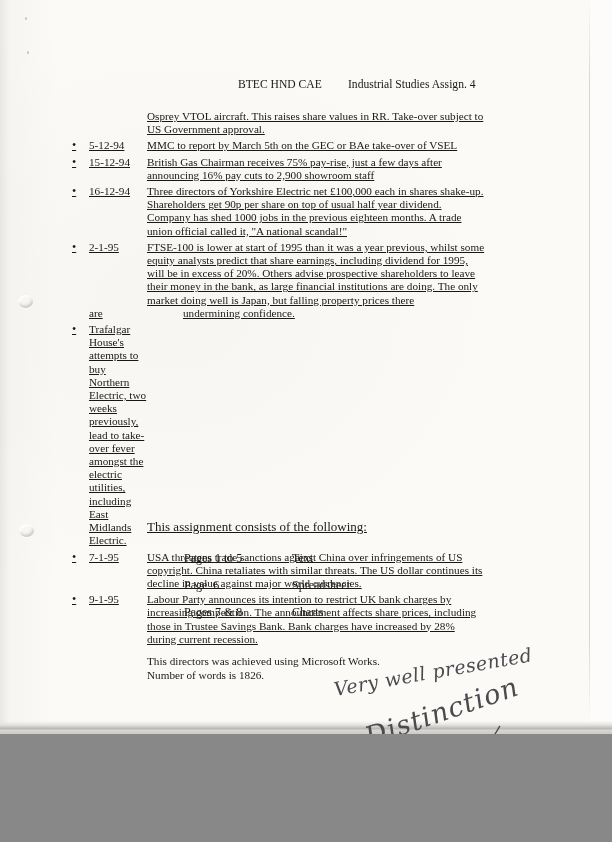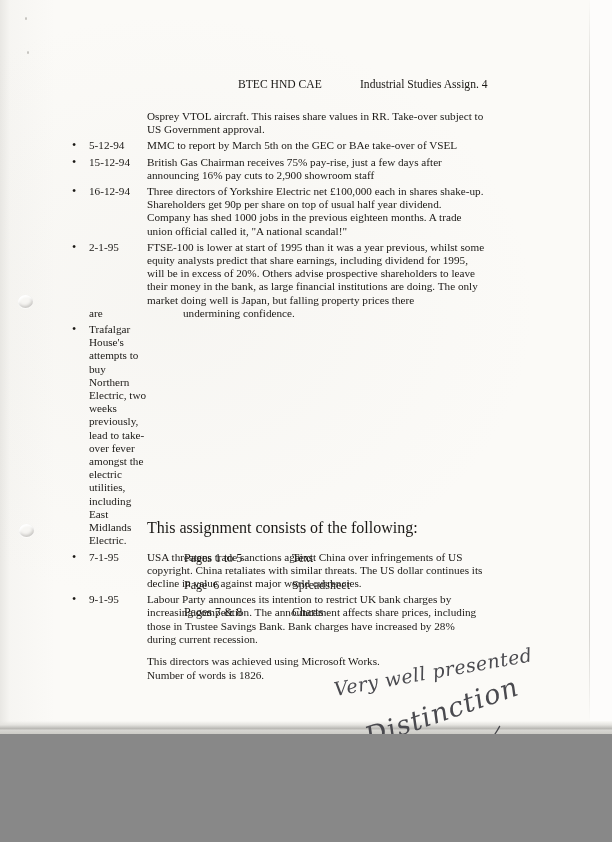--- a/index.html
+++ b/index.html
@@ -23,31 +23,31 @@
     box-shadow:inset 1px 2px 2px rgba(255,255,255,0.95), inset -1px -2px 3px rgba(118,116,112,0.35), 0 1px 1px rgba(255,255,255,0.6); }
   .hole-1 { left:18px; top:295px; }
   .hole-2 { left:19px; top:524px; }
   .speck { position:absolute; background:#97958f; border-radius:50%; opacity:.55; }
   .s1 { left:25px; top:17px; width:2px; height:3px; }
   .s2 { left:27px; top:51px; width:2px; height:3px; }
 
   
   .hdr-course, .hdr-assign { position:absolute; top:78px; font-size:11.6px; white-space:nowrap; }
   .hdr-course { left:238px; }
-  .hdr-assign { left:360px; }
+  .hdr-assign { left:348px; }
 
   
-  .content { position:absolute; left:72px; top:110px; width:414px; font-size:11.2px; line-height:13.2px; }
+  .content { position:absolute; left:72px; top:110px; width:414px; font-size:11.2px; line-height:13.2px;text-decoration:underline; }
   .row { display:grid; grid-template-columns:17px 58px 339px; margin-bottom:3px; }
   .row.no-gap { margin-bottom:0; }
   .cell { display:block; }
   .bullet.dot::before { content:"\2022"; font-size:12px; }
   .indent36 { text-indent:36px; }
 
-  .contents-intro { position:absolute; left:147px; top:519px; font-size:16px; }
+  .contents-intro { position:absolute; left:147px; top:519px; font-size:13px;text-decoration:underline; }
   .contents-table { position:absolute; left:184px; top:551px; font-size:12px; }
   .ct-row { display:grid; grid-template-columns:108px auto; line-height:14px; margin-bottom:13px; }
   .ct-pages { white-space:pre-wrap; }
 
   .closing { position:absolute; left:147px; top:654px; font-size:11.2px; line-height:14.4px; }
 
   
   .hw { position:absolute; font-family:"DejaVu Serif",serif; font-style:italic; color:#4a4a4f; white-space:nowrap; }
   .hw-comment { left:334px; top:678px; font-size:19px; letter-spacing:0.5px;
     transform:rotate(-10deg); transform-origin:left center; }

